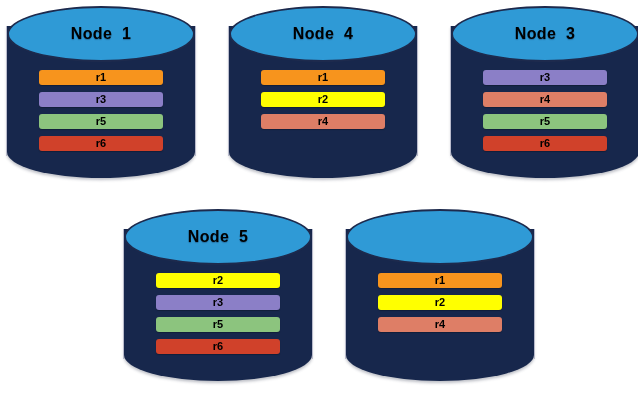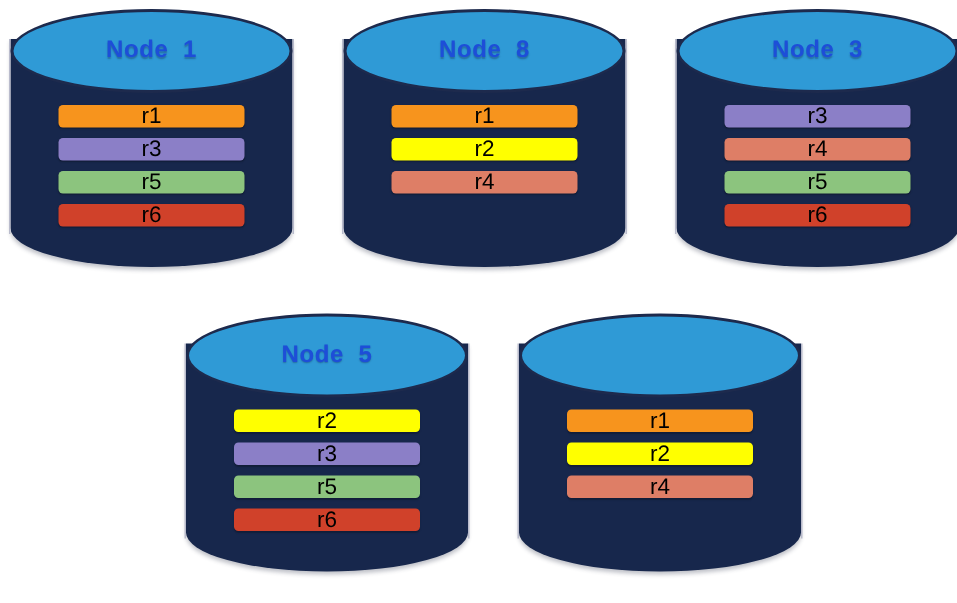--- a/index.html
+++ b/index.html
@@ -76,21 +76,21 @@
 
   .node-title {
     position: absolute;
     left: 0;
     top: 0;
     width: 188px;
     height: 56px;
     display: flex;
     align-items: center;
     justify-content: center;
-    color: #1d4ed8;
+    color: #000000;
     font-size: 16px;
     font-weight: bold;
     letter-spacing: 0.4px;
     z-index: 3;
     white-space: pre;
     text-shadow: 0 1px 1px rgba(20, 35, 70, 0.35);
   }
 
   
   .items {
@@ -102,22 +102,22 @@
   }
 
   .item-bar {
     position: relative;
     height: 15px;
     margin-bottom: 7px;
     border-radius: 3px;
     display: flex;
     align-items: center;
     justify-content: center;
-    font-size: 15px;
-    font-weight: normal;
+    font-size: 11px;
+    font-weight: bold;
     color: #000000;
     line-height: 1;
     box-shadow: 0 1px 1px rgba(0, 0, 0, 0.25);
   }
   .item-bar:last-child { margin-bottom: 0; }
 </style>
 </head>
 <body>
 
 <div id="stage">
@@ -128,21 +128,21 @@
       <div class="items">
         <div class="item-bar" style="background: rgb(247, 148, 29);">r1</div>
         <div class="item-bar" style="background: rgb(139, 127, 199);">r3</div>
         <div class="item-bar" style="background: rgb(140, 196, 126);">r5</div>
         <div class="item-bar" style="background: rgb(208, 65, 42);">r6</div>
       </div>
     </div>
     <div class="node" style="left: 229px; top: 6px;">
       <div class="node-body" style="background: rgb(23, 39, 76);"></div>
       <div class="node-top" style="background: rgb(47, 154, 214); border-color: rgb(29, 42, 77);"></div>
-      <div class="node-title">Node  8</div>
+      <div class="node-title">Node  4</div>
       <div class="items">
         <div class="item-bar" style="background: rgb(247, 148, 29);">r1</div>
         <div class="item-bar" style="background: rgb(255, 255, 0);">r2</div>
         <div class="item-bar" style="background: rgb(222, 126, 102);">r4</div>
       </div>
     </div>
     <div class="node" style="left: 451px; top: 6px; text-align: right;">
       <div class="node-body" style="background: rgb(23, 39, 76);"></div>
       <div class="node-top" style="background: rgb(47, 154, 214); border-color: rgb(29, 42, 77);"></div>
       <div class="node-title">Node  3</div>

